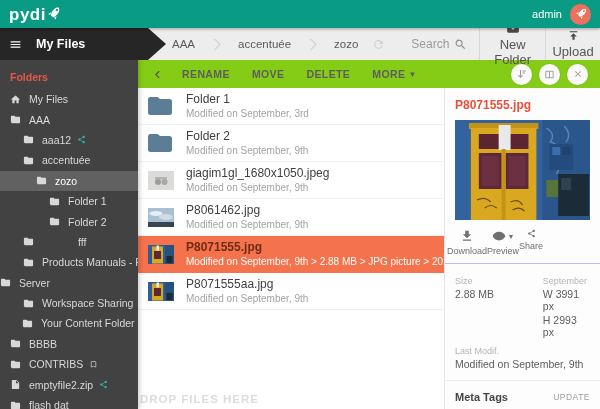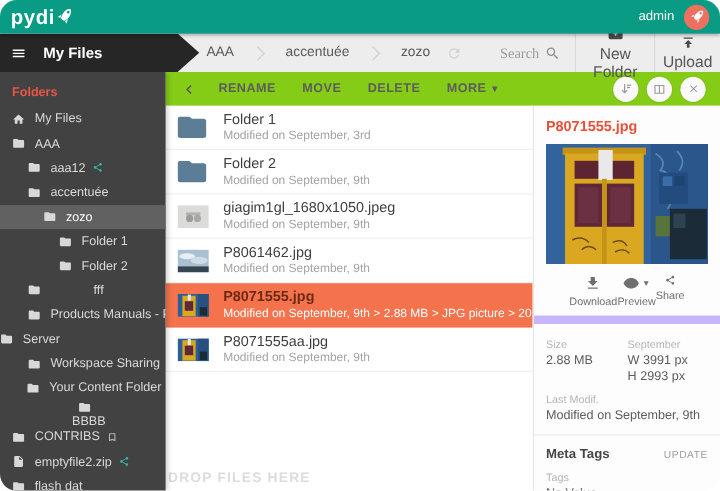--- a/index.html
+++ b/index.html
@@ -1,18 +1,18 @@
 <!DOCTYPE html>
 <html style="--teal: #0a9b85; --orange: #f4734c; --sidebar: #424242; --sidebar-selected: #616161; --accent-red: #e8503a; --share-teal: #35b5aa;"><head>
 <meta charset="utf-8">
 <style>
   * { margin:0; padding:0; box-sizing:border-box; }
   html,body { width:600px; height:409px; }
   body { font-family:"Liberation Sans", sans-serif; background:#fff; overflow:hidden; }
-  .screen { position:relative; width:600px; height:409px; overflow:hidden; background:#fff;border-radius:14px; }
+  .screen { position:relative; width:600px; height:409px; overflow:hidden; background:#fff; }
 
   
   .topbar { position:absolute; top:0; left:0; right:0; height:28px; background:var(--teal,#0a9b85);
             display:flex; align-items:center; justify-content:space-between; padding:0 9px; z-index:30;
             box-shadow:0 1px 3px rgba(0,0,0,.35); }
   .logo { display:flex; align-items:center; cursor:pointer; }
   .logo-text { color:#fff; font-size:17px; font-weight:bold; letter-spacing:.5px; line-height:1; }
   .logo-rocket { display:inline-flex; margin-left:1px; transform:rotate(-8deg); color:#fff; }
   .topbar-right { display:flex; align-items:center; gap:8px; }
   .admin-label { color:#fff; font-size:11px; cursor:pointer; }
@@ -21,21 +21,21 @@
   
   .subbar { position:absolute; top:28px; left:0; right:0; height:32px; background:#ededed;
             display:flex; align-items:center; padding-left:172px; z-index:10; }
   .breadcrumb { display:flex; align-items:center; gap:13px; }
   .bc-seg { font-size:11.5px; color:#5a5a5a; cursor:pointer; }
   .bc-sep { display:inline-flex; color:#d2d2d2; }
   .refresh { display:inline-flex; color:#cfcfcf; margin-left:14px; cursor:pointer; }
   .subbar-right { margin-left:auto; display:flex; align-items:stretch; height:100%; }
   .searchbox { display:flex; align-items:center; padding:0 12px; gap:5px; }
   .searchbox input { border:none; outline:none; background:transparent; width:52px; font-size:12px;
-                     color:#0f766e; font-family:Liberation Serif, serif; text-align:right; }
+                     color:#0f766e; font-family:Liberation Sans, sans-serif; text-align:right; }
   .searchbox input::placeholder { color:#9a9a9a; }
   .search-icon { display:inline-flex; color:#8c8c8c; }
   .vdiv { width:1px; background:#d9d9d9; }
   .topaction { display:flex; flex-direction:column; align-items:center; justify-content:center; gap:2px;
                border:none; background:transparent; padding:0 10px; cursor:pointer; min-width:54px; }
   .topaction .ta-icon { display:inline-flex; color:#4a4a4a; }
   .topaction .ta-label { font-size:13px; color:#555; }
 
   
   .wsheader { position:absolute; top:28px; left:0; width:166px; height:32px; background:#262626; z-index:20;
@@ -82,28 +82,28 @@
   .file-row.selected .fsub { color:#ffffff; }
   .drophint { position:absolute; left:2px; bottom:4px; font-size:11.5px; font-weight:bold;
               color:#dcdcdc; letter-spacing:1px; }
 
   
   .rightpanel { position:absolute; top:88px; right:0; width:156px; bottom:0; background:#fdfdfd;
                 border-left:1px solid #e6e6e6; overflow:hidden; }
   .dp-title { padding:10px 10px 8px; color:#e8503a; font-size:12px; font-weight:bold; white-space:nowrap; overflow:hidden; }
   .dp-image { margin:0 10px; height:100px; cursor:pointer; }
   .dp-image svg { display:block; width:100%; height:100%; }
-  .dp-actions { display:flex; justify-content:center; padding:9px 2px 7px; border-bottom:7px solid #c4b5fd; }
+  .dp-actions { display:flex; justify-content:flex-start; padding:9px 2px 7px; border-bottom:1px solid #c4b5fd; }
   .dp-action { border:none; background:transparent; display:flex; flex-direction:column; align-items:center; gap:3px;
                cursor:pointer; font-family:"Liberation Sans",sans-serif; }
   .dp-action .da-icon { display:inline-flex; align-items:center; color:#6f6f6f; }
   .dp-action .da-caret { font-size:7px; color:#6f6f6f; margin-left:2px; }
   .dp-action .da-label { font-size:9px; color:#6f6f6f; }
   .dp-info { padding:4px 10px 10px; border-bottom:1px solid #ececec; }
-  .dp-cols { display:flex; }
+  .dp-cols { display:flex;gap:24px; }
   .dp-col-size { width:68px; }
   .dp-label { font-size:9px; color:#b5b5b5; margin-top:8px; }
   .dp-value { font-size:10.5px; color:#5c5c5c; margin-top:2px; }
   .dp-meta { padding:10px 10px 12px; border-bottom:1px solid #ececec; }
   .dp-meta-head { display:flex; justify-content:space-between; align-items:center; }
   .dp-meta-title { font-size:11px; font-weight:bold; color:#454545; }
   .dp-update { font-size:8.5px; color:#9e9e9e; letter-spacing:.5px; cursor:pointer; }
 </style>
 </head>
 <body>
@@ -289,21 +289,21 @@
           <span class="tree-label">Workspace Sharing</span>
         </div>
         <div class="tree-row" style="padding-left: 22px;">
           <span class="tree-icon">
             <svg width="11" height="11" viewBox="0 0 24 24">
               <path fill="currentColor" d="M10 4H4c-1.1 0-2 .9-2 2v12c0 1.1.9 2 2 2h16c1.1 0 2-.9 2-2V8c0-1.1-.9-2-2-2h-8l-2-2z"></path>
             </svg>
           </span>
           <span class="tree-label">Your Content Folder</span>
         </div>
-        <div class="tree-row" style="padding-left: 10px; flex-direction: column;">
+        <div class="tree-row" style="padding-left: 10px;">
           <span class="tree-icon">
             <svg width="11" height="11" viewBox="0 0 24 24">
               <path fill="currentColor" d="M10 4H4c-1.1 0-2 .9-2 2v12c0 1.1.9 2 2 2h16c1.1 0 2-.9 2-2V8c0-1.1-.9-2-2-2h-8l-2-2z"></path>
             </svg>
           </span>
           <span class="tree-label">BBBB</span>
         </div>
         <div class="tree-row" style="padding-left: 10px;">
           <span class="tree-icon">
             <svg width="11" height="11" viewBox="0 0 24 24">

